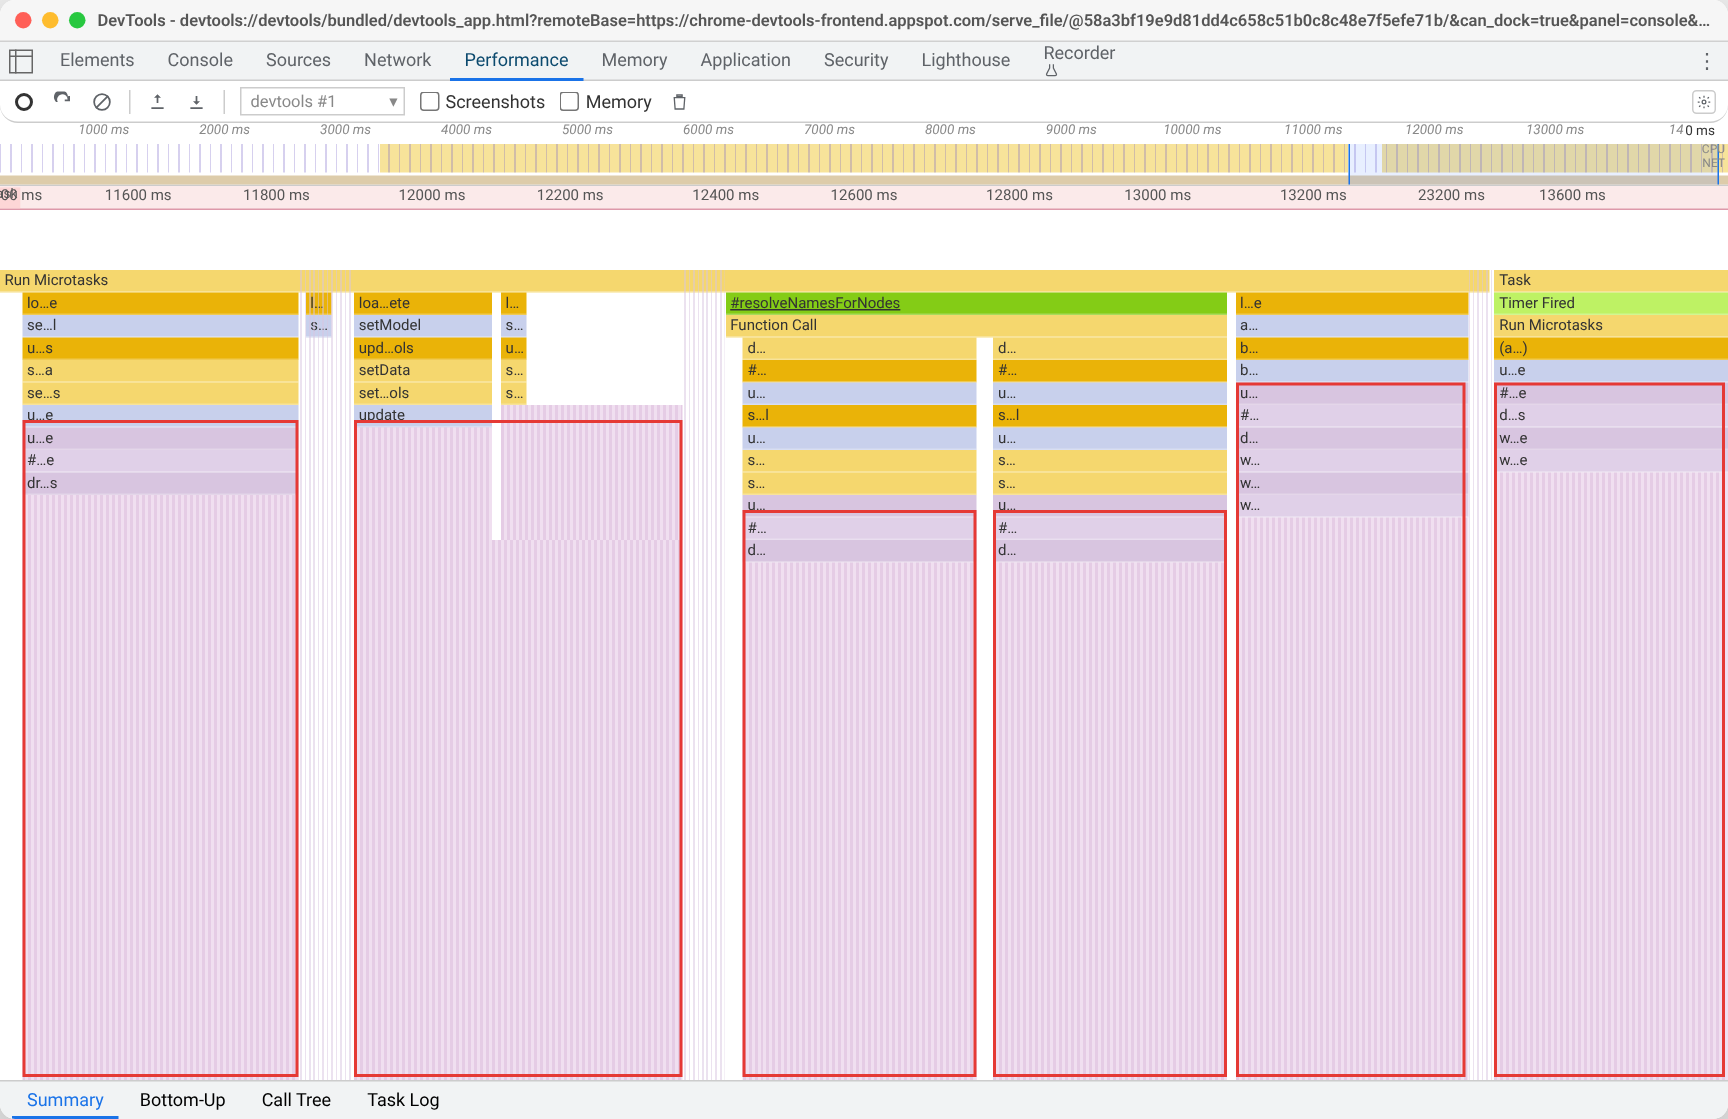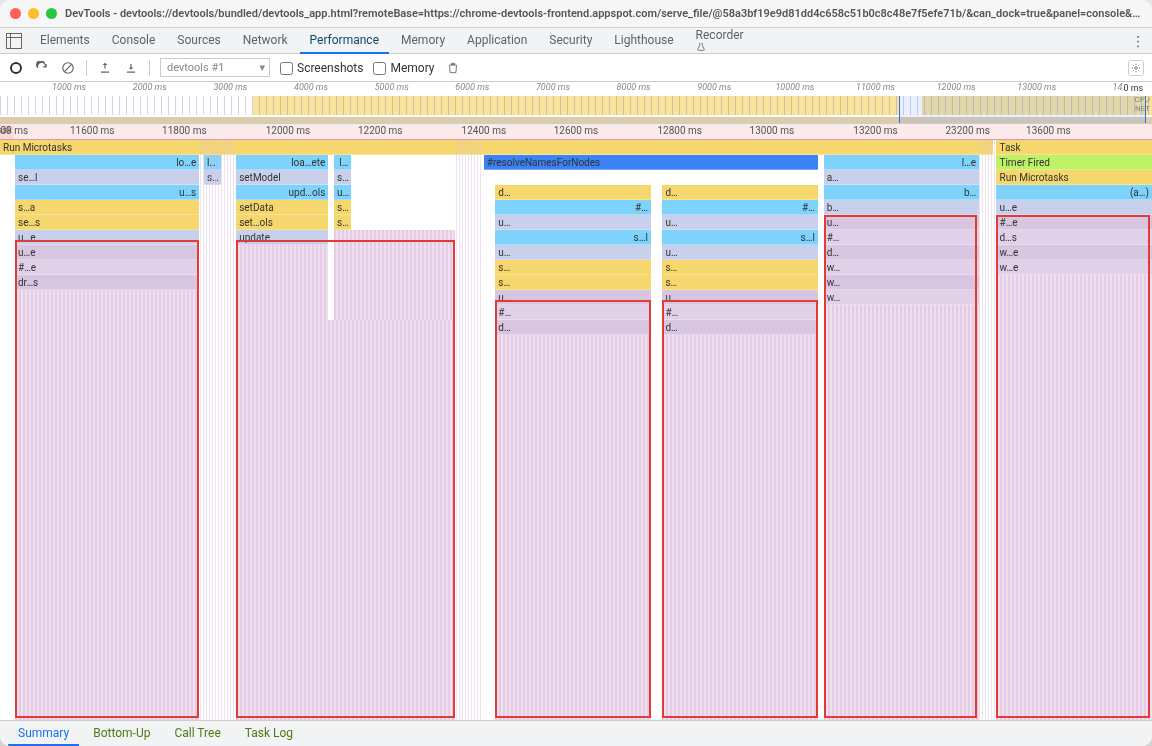--- a/index.html
+++ b/index.html
@@ -11,56 +11,56 @@
 .dot.red { background: #ff5f57; } .dot.yellow { background: #febc2e; } .dot.green { background: #28c840; }
 .title { font-size: 11px; color: #555; white-space: nowrap; overflow: hidden; text-overflow: ellipsis; flex: 1; font-weight: 600;}
 .tabbar { height: 26px; border-bottom: 1px solid #ccc; display: flex; align-items: center; padding: 0 6px; gap: 2px; background: #f1f3f4; }
 .devtools-icon { width: 16px; height: 16px; border: 1px solid #666; position: relative; margin-right: 6px; }
 .devtools-icon::before { content:""; position:absolute; left:3px; top:-1px; bottom:-1px; width:1px; background:#666; }
 .devtools-icon::after { content:""; position:absolute; top:3px; left:-1px; right:-1px; height:1px; background:#666; }
 .tab { padding: 5px 10px; font-size: 12px; color: #5f6368; cursor: pointer; border-bottom: 2px solid transparent; text-align: center; }
 .tab.active { color: #0c4a6e; border-bottom-color: #1a73e8; }
 .tabbar .spacer { flex: 1; }
 .kebab { width:16px; text-align:center; color:#5f6368; font-size:14px; }
-.toolbar { height: 28px; border-bottom: 1px solid #ccc; display: flex; align-items: center; padding: 0 8px; gap: 10px; background: #fff; }
+.toolbar { height: 28px; border-bottom: 1px solid #ccc; display: flex; align-items: center; padding: 0 8px; gap: 10px; background: #fff; border-radius: 12px; }
 .tb-btn { width: 16px; height: 16px; display:flex; align-items:center; justify-content:center; color:#5f6368; cursor:pointer; }
 .tb-sep { width:1px; height:16px; background:#ccc; }
 .record { width:12px; height:12px; border-radius:50%; border:2px solid #333; }
 .select { border:1px solid #ccc; padding:2px 18px 2px 6px; font-size:11px; color:#888; background:#fff; position:relative; min-width:110px; }
 .select::after { content:"▾"; position:absolute; right:4px; color:#888; }
-.chk { display:flex; align-items:flex-end; gap:4px; font-size:12px; color:#333; }
+.chk { display:flex; align-items:flex-start; gap:4px; font-size:12px; color:#333; }
 .chk input { margin:0; }
 .gear { margin-left:auto; border:1px solid #ccc; border-radius:3px; padding:2px; }
 .overview { height: 42px; border-bottom: 1px solid #ccc; position:relative; background:#fff; display:flex; flex-direction:column; }
 .ov-ruler { height:14px; display:flex; position:relative; font-size:9px; color:#888; }
 .ov-ruler span { position:absolute; transform:translateX(-50%);font-style:italic; }
 .ov-tracks { flex:1; position:relative; }
 .ov-cpu { position:absolute; inset:0 0 8px 0; background:linear-gradient(to right,#fff 0 22%, #f7e39a 22% 78%, #fff 78% 80%, #f7e39a 80% 100%); }
 .ov-cpu::before { content:""; position:absolute; inset:0; background: repeating-linear-gradient(90deg, rgba(120,100,200,0.5) 0 1px, transparent 1px 7px); opacity:.6; }
 .ov-net { position:absolute; left:0; right:0; bottom:0; height:6px; background:#dca; }
 .ov-sel { position:absolute; top:0; bottom:0; background:rgba(100,150,255,0.15); border-left:1px solid #1a73e8; border-right:1px solid #1a73e8; }
 .ov-labels { position:absolute; right:2px; top:0; font-size:8px; color:#888; text-align:right; line-height:1.1; }
 .detail-ruler { height:16px; background:#fbeaea; border-bottom:1px solid #d9a; position:relative; font-size:10px; color:#555; }
 .detail-ruler span { position:absolute; transform:translateX(-50%); top:1px; }
 .detail-ruler .task-lbl { position:absolute; left:2px; bottom:0; font-size:9px; background:rgba(255,200,200,.6); padding:0 2px; }
-.flame { flex:1; position:relative; overflow:hidden; background:#fff; }
+.flame { flex:1; position:relative; overflow:hidden; background:#fff;margin-top:40px; }
 .col { position:absolute; top:0; bottom:0; }
 .row { height:15px; font-size:10px; line-height:15px; padding:0 3px; white-space:nowrap; overflow:hidden; text-overflow:ellipsis; border-bottom:1px solid rgba(255,255,255,.3); }
 .c-yellow { background:#f5d76e; color:#333; }
-.c-green { background:#3b82f6; color:#333; }
+.c-green { background:#84cc16; color:#333;text-decoration:underline; }
 .c-green2 { background:#bef264; }
-.c-blue { background:#7dd3fc; color:#333;text-align:right; }
+.c-blue { background:#eab308; color:#333; }
 .c-blue2 { background:#c8d0ec; }
 .c-purple { background:#d8c5e0; color:#333; }
 .c-purple2 { background:#e0d0e8; }
 .c-pink-deep { position:absolute; background: repeating-linear-gradient(90deg,#e5cce5 0 2px,#f0dff0 2px 4px); }
 .redbox { position:absolute; border:2px solid #e53935; pointer-events:none; }
 .chatter { position:absolute; top:0; bottom:0; background: repeating-linear-gradient(90deg, #d8c5e0 0 1px, transparent 1px 3px); opacity:.5; }
 .bottom-tabs { height:26px; border-top:1px solid #ccc; display:flex; align-items:center; padding:0 8px; gap:4px; background:#f1f3f4; }
-.btab { padding:4px 10px; font-size:12px; color:#4d7c0f; cursor:pointer; border-bottom:2px solid transparent; }
+.btab { padding:4px 10px; font-size:12px; color:#000000; cursor:pointer; border-bottom:2px solid transparent; }
 .btab.active { color:#1a73e8; border-bottom-color:#1a73e8; }
 svg { display:block; }
 </style>
 </head>
 <body>
 
 <div class="window">
 
   <div class="titlebar">
     <div class="traffic">
@@ -196,20 +196,21 @@
       <div class="row c-blue">(a…)</div>
       <div class="row c-blue2">u…e</div>
       <div class="row c-purple">#…e</div>
       <div class="row c-purple2">d…s</div>
       <div class="row c-purple">w…e</div>
       <div class="row c-purple2">w…e</div>
     </div>
 
     <div class="col" style="left:42%;width:29%;top:15px">
       <div class="row c-green">#resolveNamesForNodes</div>
+      <div class="row c-yellow">Function Call</div>
     </div>
 
     <div class="col" style="left:1.3%;width:16%;top:15px">
       <div class="row c-blue">lo…e</div>
       <div class="row c-blue2">se…l</div>
       <div class="row c-blue">u…s</div>
       <div class="row c-yellow">s…a</div>
       <div class="row c-yellow">se…s</div>
       <div class="row c-blue2">u…e</div>
       <div class="row c-purple">u…e</div>

